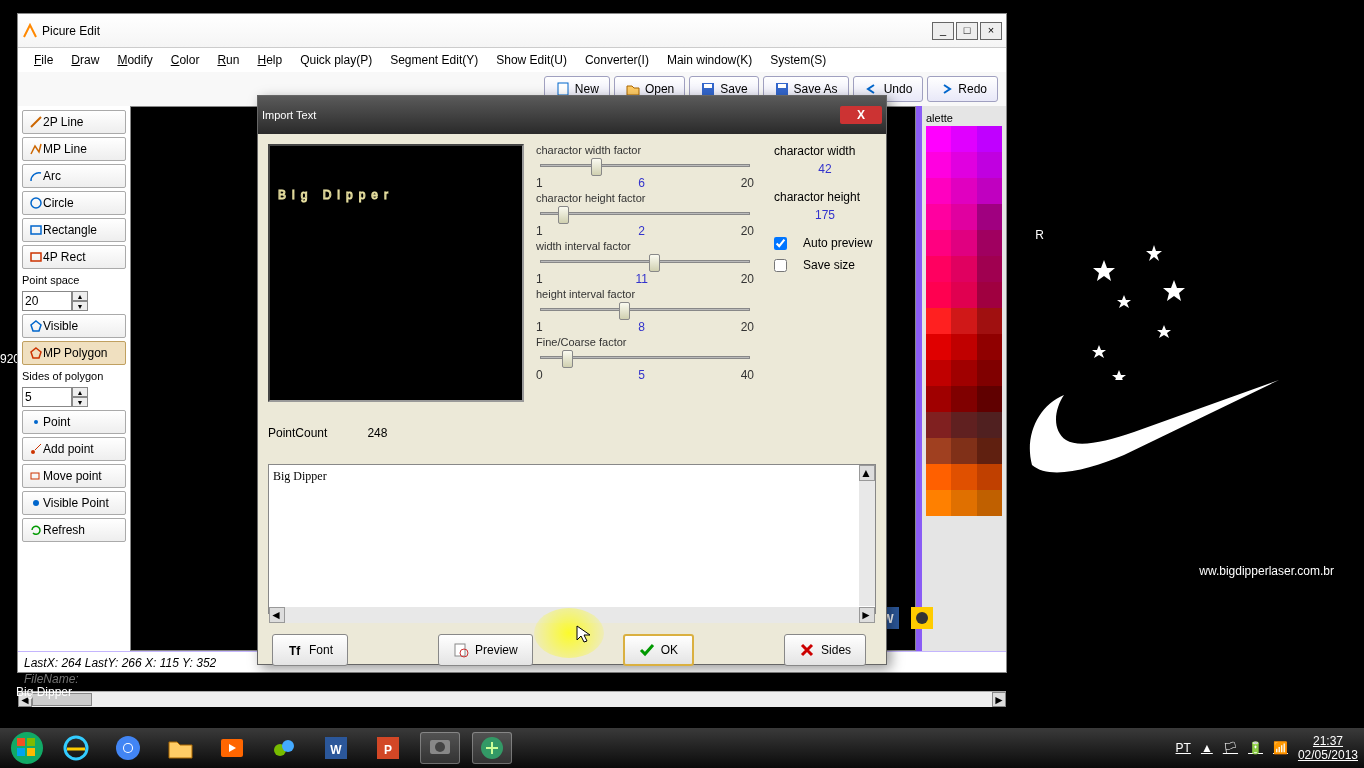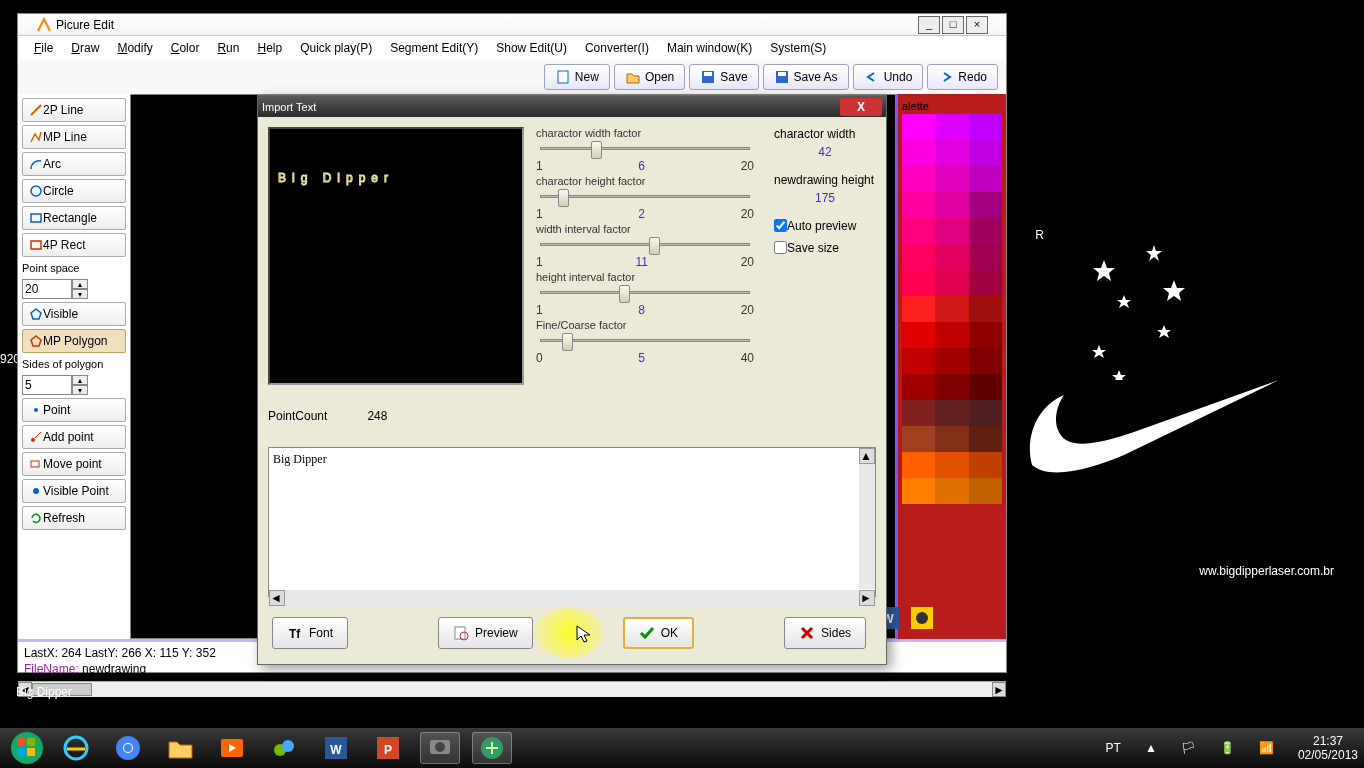--- a/index.html
+++ b/index.html
@@ -7,21 +7,21 @@
 
 
 .desktop-bg { position: absolute; inset: 0; background: #000; }
 .swoosh { position: absolute; right: 80px; top: 370px; }
 .stars { position: absolute; right: 120px; top: 240px; }
 .bg-url { position: absolute; right: 30px; top: 555px; color: #fff; font-size: 22px; }
 .bg-r { position: absolute; right: 320px; top: 195px; color: #fff; font-size: 48px; font-family: Georgia, serif; }
 
 
 .main-window { position: absolute; left: 17px; top: 13px; width: 990px; height: 660px; background: #fff; border: 1px solid #888; }
-.titlebar { height: 22px; background: linear-gradient(#fff,#f5f5f5); display: flex; align-items: center; padding: 0 18px; border-bottom: 1px solid #ccc; }
+.titlebar { height: 34px; background: linear-gradient(#fff,#f5f5f5); display: flex; align-items: center; padding: 0 4px; border-bottom: 1px solid #ccc; }
 .titlebar .icon { width: 16px; height: 16px; margin-right: 4px; }
 .titlebar .title { flex: 1; }
 .window-controls { display: flex; gap: 2px; }
 .window-controls button { width: 22px; height: 18px; border: 1px solid #666; background: #eee; font-size: 11px; line-height: 1; }
 
 .menubar { height: 24px; display: flex; align-items: center; padding: 0 8px; gap: 2px; background: #fff; }
 .menubar span { padding: 3px 8px; cursor: default; }
 .menubar span u { text-decoration: underline; }
 
 .toolbar-row { display: flex; gap: 4px; padding: 4px 8px; background: #f8f8f8; flex-wrap: wrap; justify-content: flex-end; }
@@ -33,54 +33,54 @@
 .tool-btn { border: 1px solid #aaa; background: linear-gradient(#fff,#eee); padding: 4px 6px; border-radius: 2px; display: flex; align-items: flex-end; cursor: pointer; font-size: 12px; }
 .tool-btn.active { background: #f0e0c0; border-color: #c0a060; }
 .tool-btn .ti { width: 14px; height: 14px; display: inline-block; }
 .label-row { padding: 2px 0; font-size: 11px; }
 .spinner { display: flex; }
 .spinner input { width: 50px; border: 1px solid #888; padding: 2px; }
 .spinner .updown { width: 16px; display: flex; flex-direction: column; }
 .spinner .updown button { flex: 1; font-size: 7px; border: 1px solid #888; background: #eee; padding: 0; }
 
 .canvas-area { flex: 1; background: #000; position: relative; overflow: hidden; border: 1px solid #888; }
-.color-panel { width: 110px; background: #b91c1c; padding: 4px; border-left: 2px solid #8b5cf6; overflow: auto; }
+.color-panel { width: 90px; background: #e5e5e5; padding: 4px; border-left: 6px solid #8b5cf6; overflow: auto; }
 .color-grid { display: flex; flex-direction: column; gap: 0; }
 .color-row { display: flex; height: 26px; }
 .color-cell { flex: 1; }
 
-.statusbar { padding: 4px 6px; font-size: 12px; border-top: 3px solid #c4b5fd; line-height: 1.3; }
-.statusbar .red { color: #a21caf; }
+.statusbar { padding: 4px 6px; font-size: 12px; border-top: 1px solid #c4b5fd; line-height: 1.3; font-style: italic; }
+.statusbar .red { color: #737373; }
 .statusbar .blue { color: #00c; }
 .scroll-h { height: 16px; background: #eee; border-top: 1px solid #aaa; position: relative; }
 .scroll-h .thumb { position: absolute; left: 14px; width: 60px; top: 1px; bottom: 1px; background: #ccc; border: 1px solid #888; }
 .scroll-h .arr { position: absolute; width: 14px; top: 0; bottom: 0; background: #ddd; border: 1px solid #888; }
 
 .small-icons { position: absolute; left: 877px; top: 607px; display: flex; gap: 12px; }
 .small-icons span { width: 22px; height: 22px; display: inline-block; }
 
 
 .dialog { position: absolute; left: 257px; top: 95px; width: 630px; height: 570px; background: #ece9d8; border: 1px solid #666; box-shadow: 4px 4px 12px rgba(0,0,0,0.4); }
-.dialog-titlebar { height: 21px; background: linear-gradient(#5a5a5a,#2a2a2a); display: flex; align-items: center; padding: 0 4px; color: #fff; }
+.dialog-titlebar { height: 38px; background: linear-gradient(#5a5a5a,#2a2a2a); display: flex; align-items: center; padding: 0 4px; color: #fff; }
 .dialog-titlebar .title { flex: 1; font-size: 11px; }
 .dialog-titlebar .close { background: #c33; color: #fff; border: none; width: 42px; height: 18px; font-weight: bold; border-radius: 2px; }
 .dialog-body { padding: 10px; display: flex; flex-direction: column; height: calc(100% - 22px); }
 .dlg-top { display: flex; gap: 12px; }
 .preview-box { width: 256px; height: 258px; background: #000; border: 2px inset #999; color: #e8e0a0; font-family: "Times New Roman", serif; font-size: 36px; padding: 8px; letter-spacing: 4px; }
 .sliders { flex: 1; }
 .slider-group { margin-bottom: 6px; }
 .slider-group label { display: block; font-size: 11px; color: #333; margin-bottom: 2px; }
 .slider-row { position: relative; height: 28px; }
 .slider-track { position: absolute; left: 4px; right: 4px; top: 6px; height: 3px; background: #bbb; border: 1px solid #888; }
 .slider-thumb { position: absolute; top: 0; width: 11px; height: 18px; background: linear-gradient(#fafaf0,#d0d0b0); border: 1px solid #888; border-radius: 2px; }
 .slider-ticks { position: absolute; left: 0; right: 0; top: 18px; display: flex; justify-content: space-between; font-size: 11px; color: #333; }
 .slider-val { color: #33c; }
 .right-info { width: 110px; padding-left: 8px; font-size: 11px; }
 .right-info .val { color: #33c; text-align: center; margin: 4px 0 14px; }
-.chk { display: flex; align-items: flex-start; gap: 0; margin: 8px 0; }
+.chk { display: flex; align-items: center; gap: 16px; margin: 8px 0; }
 .chk input { width: 13px; height: 13px; }
 
 .pointcount { margin: 24px 0; font-size: 11px; }
 .pointcount span:last-child { margin-left: 40px; }
 
 .textarea-wrap { position: relative; flex: 1; }
 .textarea-wrap textarea { width: 100%; height: 150px; border: 1px solid #888; padding: 4px; font-family: Tahoma; font-size: 12px; resize: none; background: #fff; }
 .textarea-wrap .vsb { position: absolute; right: 1px; top: 1px; bottom: 18px; width: 16px; background: #e8e8e8; }
 .textarea-wrap .vsb .arr { height: 16px; background: #ddd; border: 1px solid #999; }
 .textarea-wrap .hsb { position: absolute; left: 1px; right: 1px; bottom: 1px; height: 16px; background: #e8e8e8; display: flex; justify-content: space-between; }
@@ -92,21 +92,21 @@
 .dlg-btn.ok { border: 2px solid #dab040; }
 
 .cursor { position: absolute; left: 575px; top: 624px; pointer-events: none; z-index: 999; }
 
 
 .taskbar { position: absolute; left: 0; right: 0; bottom: 0; height: 40px; background: linear-gradient(#3a3a3a,#0a0a0a); display: flex; align-items: center; padding: 0 6px; }
 .start-orb { width: 42px; height: 40px; display: flex; align-items: center; justify-content: center; }
 .task-icons { display: flex; gap: 12px; margin-left: 8px; }
 .task-icons .ti { width: 40px; height: 32px; display: flex; align-items: center; justify-content: center; border-radius: 3px; }
 .task-icons .ti.active { background: rgba(255,255,255,0.15); border: 1px solid rgba(255,255,255,0.3); }
-.tray { margin-left: auto; display: flex; align-items: center; gap: 24px; color: #fff; font-size: 11px; }
+.tray { margin-left: auto; display: flex; align-items: center; gap: 10px; color: #fff; font-size: 11px; text-decoration: underline; }
 .tray .clock { text-align: center; line-height: 1.2; }
 .caption { position: absolute; left: 16px; top: 685px; color: #fff; font-size: 12px; }
 
 .left-axis { position: absolute; left: 0; top: 352px; color: #fff; font-size: 11px; }
 </style>
 </head>
 <body>
 
 <div class="desktop-bg">
   <div class="bg-r"><span>R</span></div>
@@ -482,21 +482,21 @@
                 <span>0</span>
                 <span class="slider-val">5</span>
                 <span>40</span>
               </div>
     </div>
           </div>
         </div>
       <div class="right-info">
         <div>charactor width</div>
         <div class="val">42</div>
-        <div>newdrawing height</div>
+        <div>charactor height</div>
         <div class="val">175</div>
         <label class="chk">
             <input type="checkbox" checked="" style="">
             <span>Auto preview</span>
           </label>
         <label class="chk">
             <input type="checkbox" style="">
             <span>Save size</span>
           </label>
       </div>

